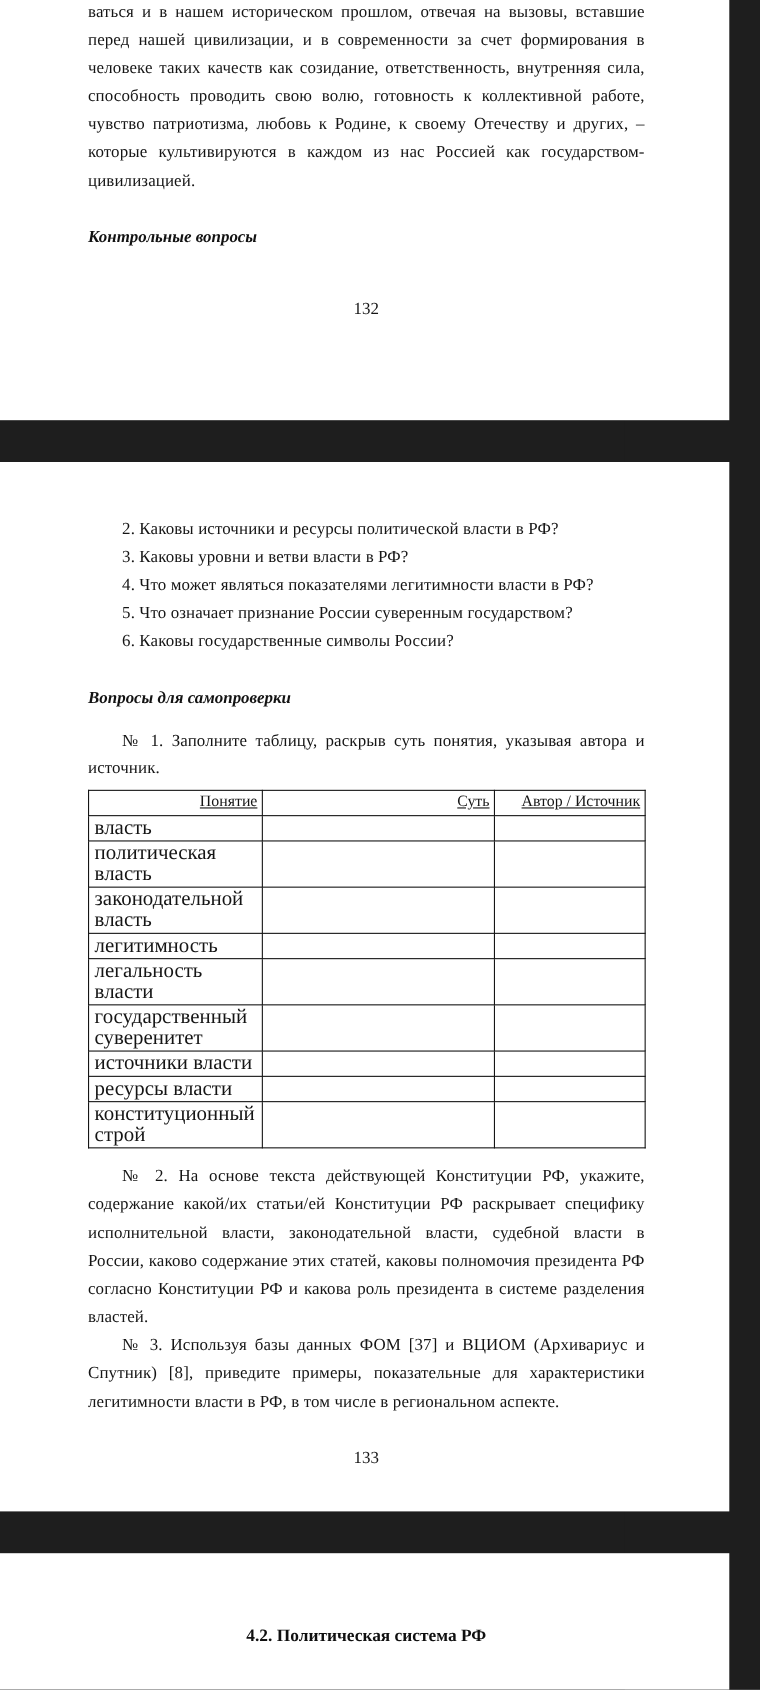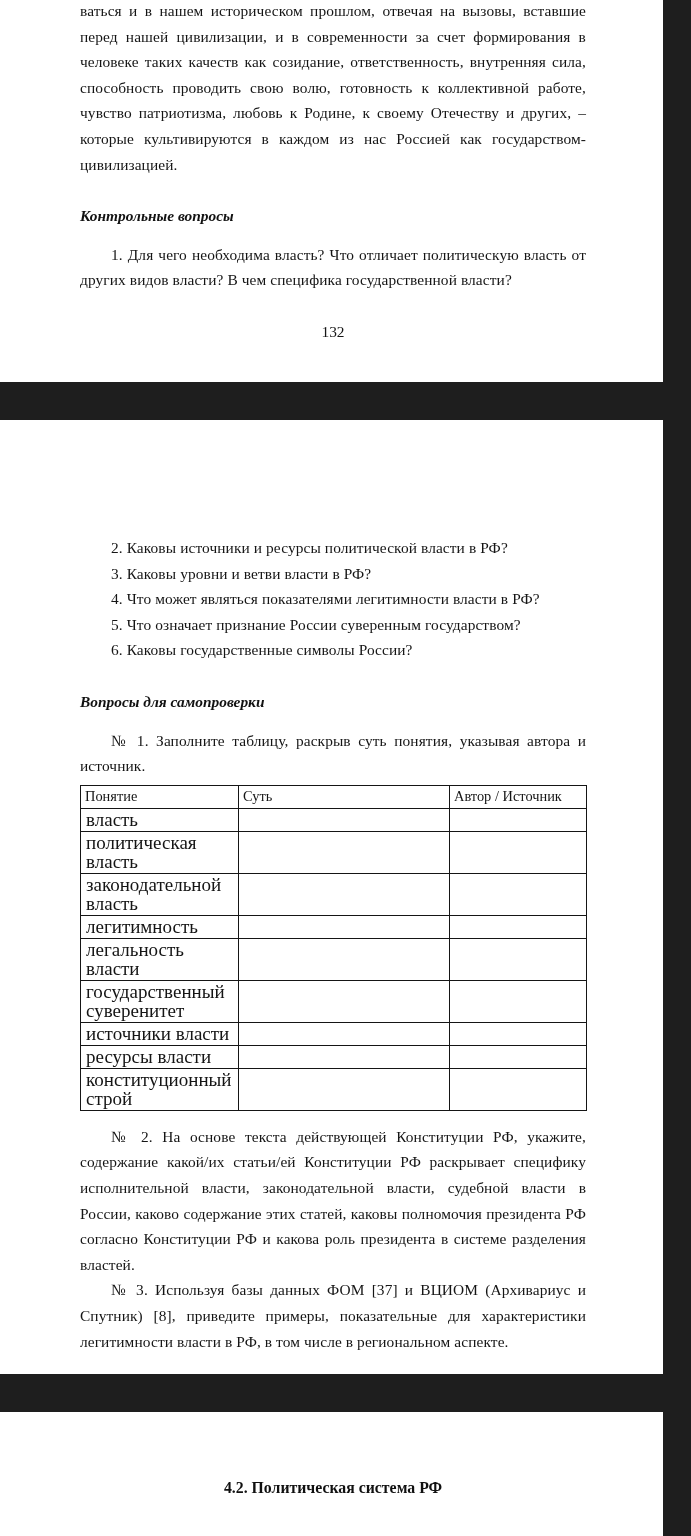--- a/index.html
+++ b/index.html
@@ -88,23 +88,24 @@
   table.concept-table th,
   table.concept-table td {
     border: 1px solid #151515;
     font-size: 19px;
     line-height: 19px;
     color: #151515;
     font-weight: normal;
     vertical-align: top;
   }
   table.concept-table th {
-    text-align: left;
+    text-align: right;
     padding: 1px 4px 2px 4px;
     font-size: 14.4px;
+    text-decoration: underline;
   }
   table.concept-table td.concept-cell {
     text-align: left;
     padding: 1px 3px 2px 5px;
   }
   table.concept-table td.blank-cell {
     padding: 1px 4px 2px 4px;
   }
   col.c-concept { width: 158px; }
   col.c-essence { width: 211px; }
@@ -120,32 +121,31 @@
   <div class="page" style="height:382px; margin-top:0;">
     <div class="page-inner" style="padding-top:0;">
       <p class="body-text cont" style="margin-top:-2px;">ваться и в нашем историческом прошлом, отвечая на вызовы, вставшие перед нашей цивилизации, и в современности за счет формирования в человеке таких качеств как созидание, ответственность, внутренняя сила, способность проводить свою волю, готовность к коллективной работе, чувство патриотизма, любовь к Родине, к своему Отечеству и других, – которые культивируются в каждом из нас Россией как государством-цивилизацией.</p>
 
       <div class="spacer-md"></div>
 
       <h3 class="section-heading">Контрольные вопросы</h3>
 
       <div class="spacer-sm"></div>
 
-      <p class="body-text indent">1. Для чего необходима власть? Что отличает политическую власть от других видов власти? В чем специфика государственной власти?</p>
 
       <div class="spacer-md"></div>
 
       <p class="folio">132</p>
     </div>
   </div>
 
   <div class="page-gap"></div>
 
   <div class="page" style="height:954px;">
-    <div class="page-inner" style="padding-top:115px;">
+    <div class="page-inner" style="padding-top:48px;">
 
       <p class="body-text indent">2. Каковы источники и ресурсы политической власти в РФ?</p>
       <p class="body-text indent">3. Каковы уровни и ветви власти в РФ?</p>
       <p class="body-text indent">4. Что может являться показателями легитимности власти в РФ?</p>
       <p class="body-text indent">5. Что означает признание России суверенным государством?</p>
       <p class="body-text indent">6. Каковы государственные символы России?</p>
 
       <div class="spacer-md"></div>
 
       <h3 class="section-heading">Вопросы для самопроверки</h3>

